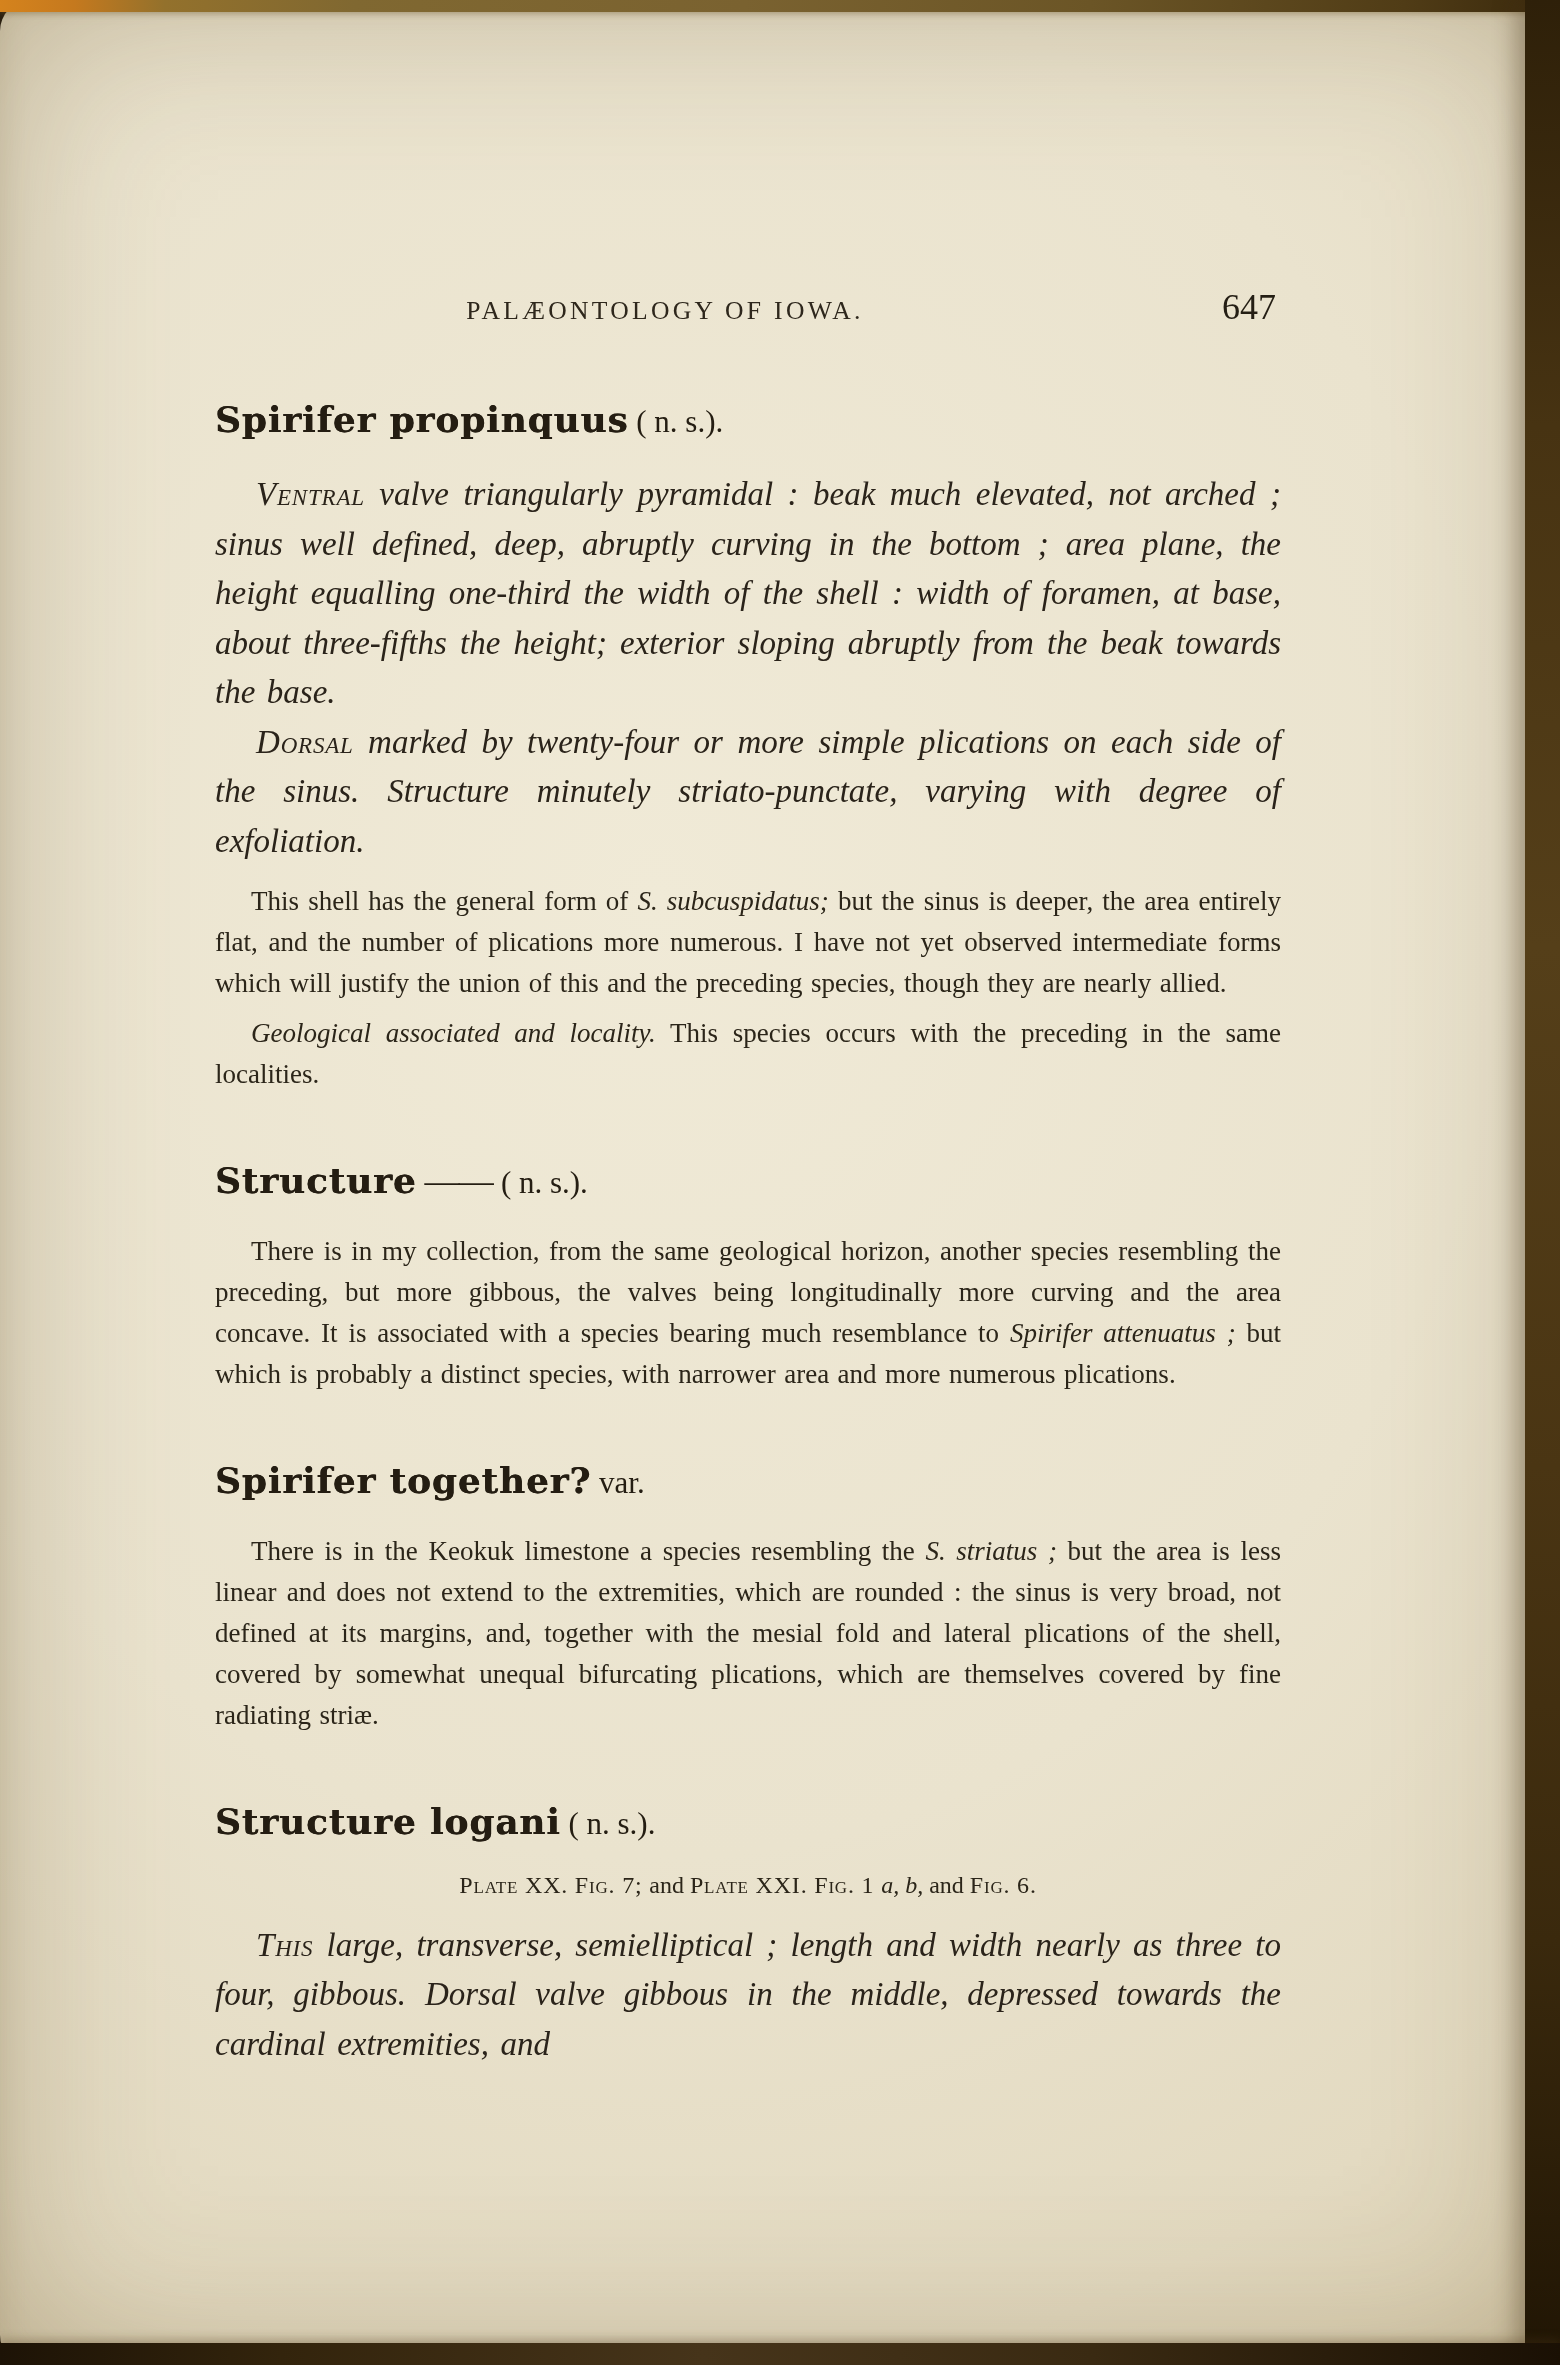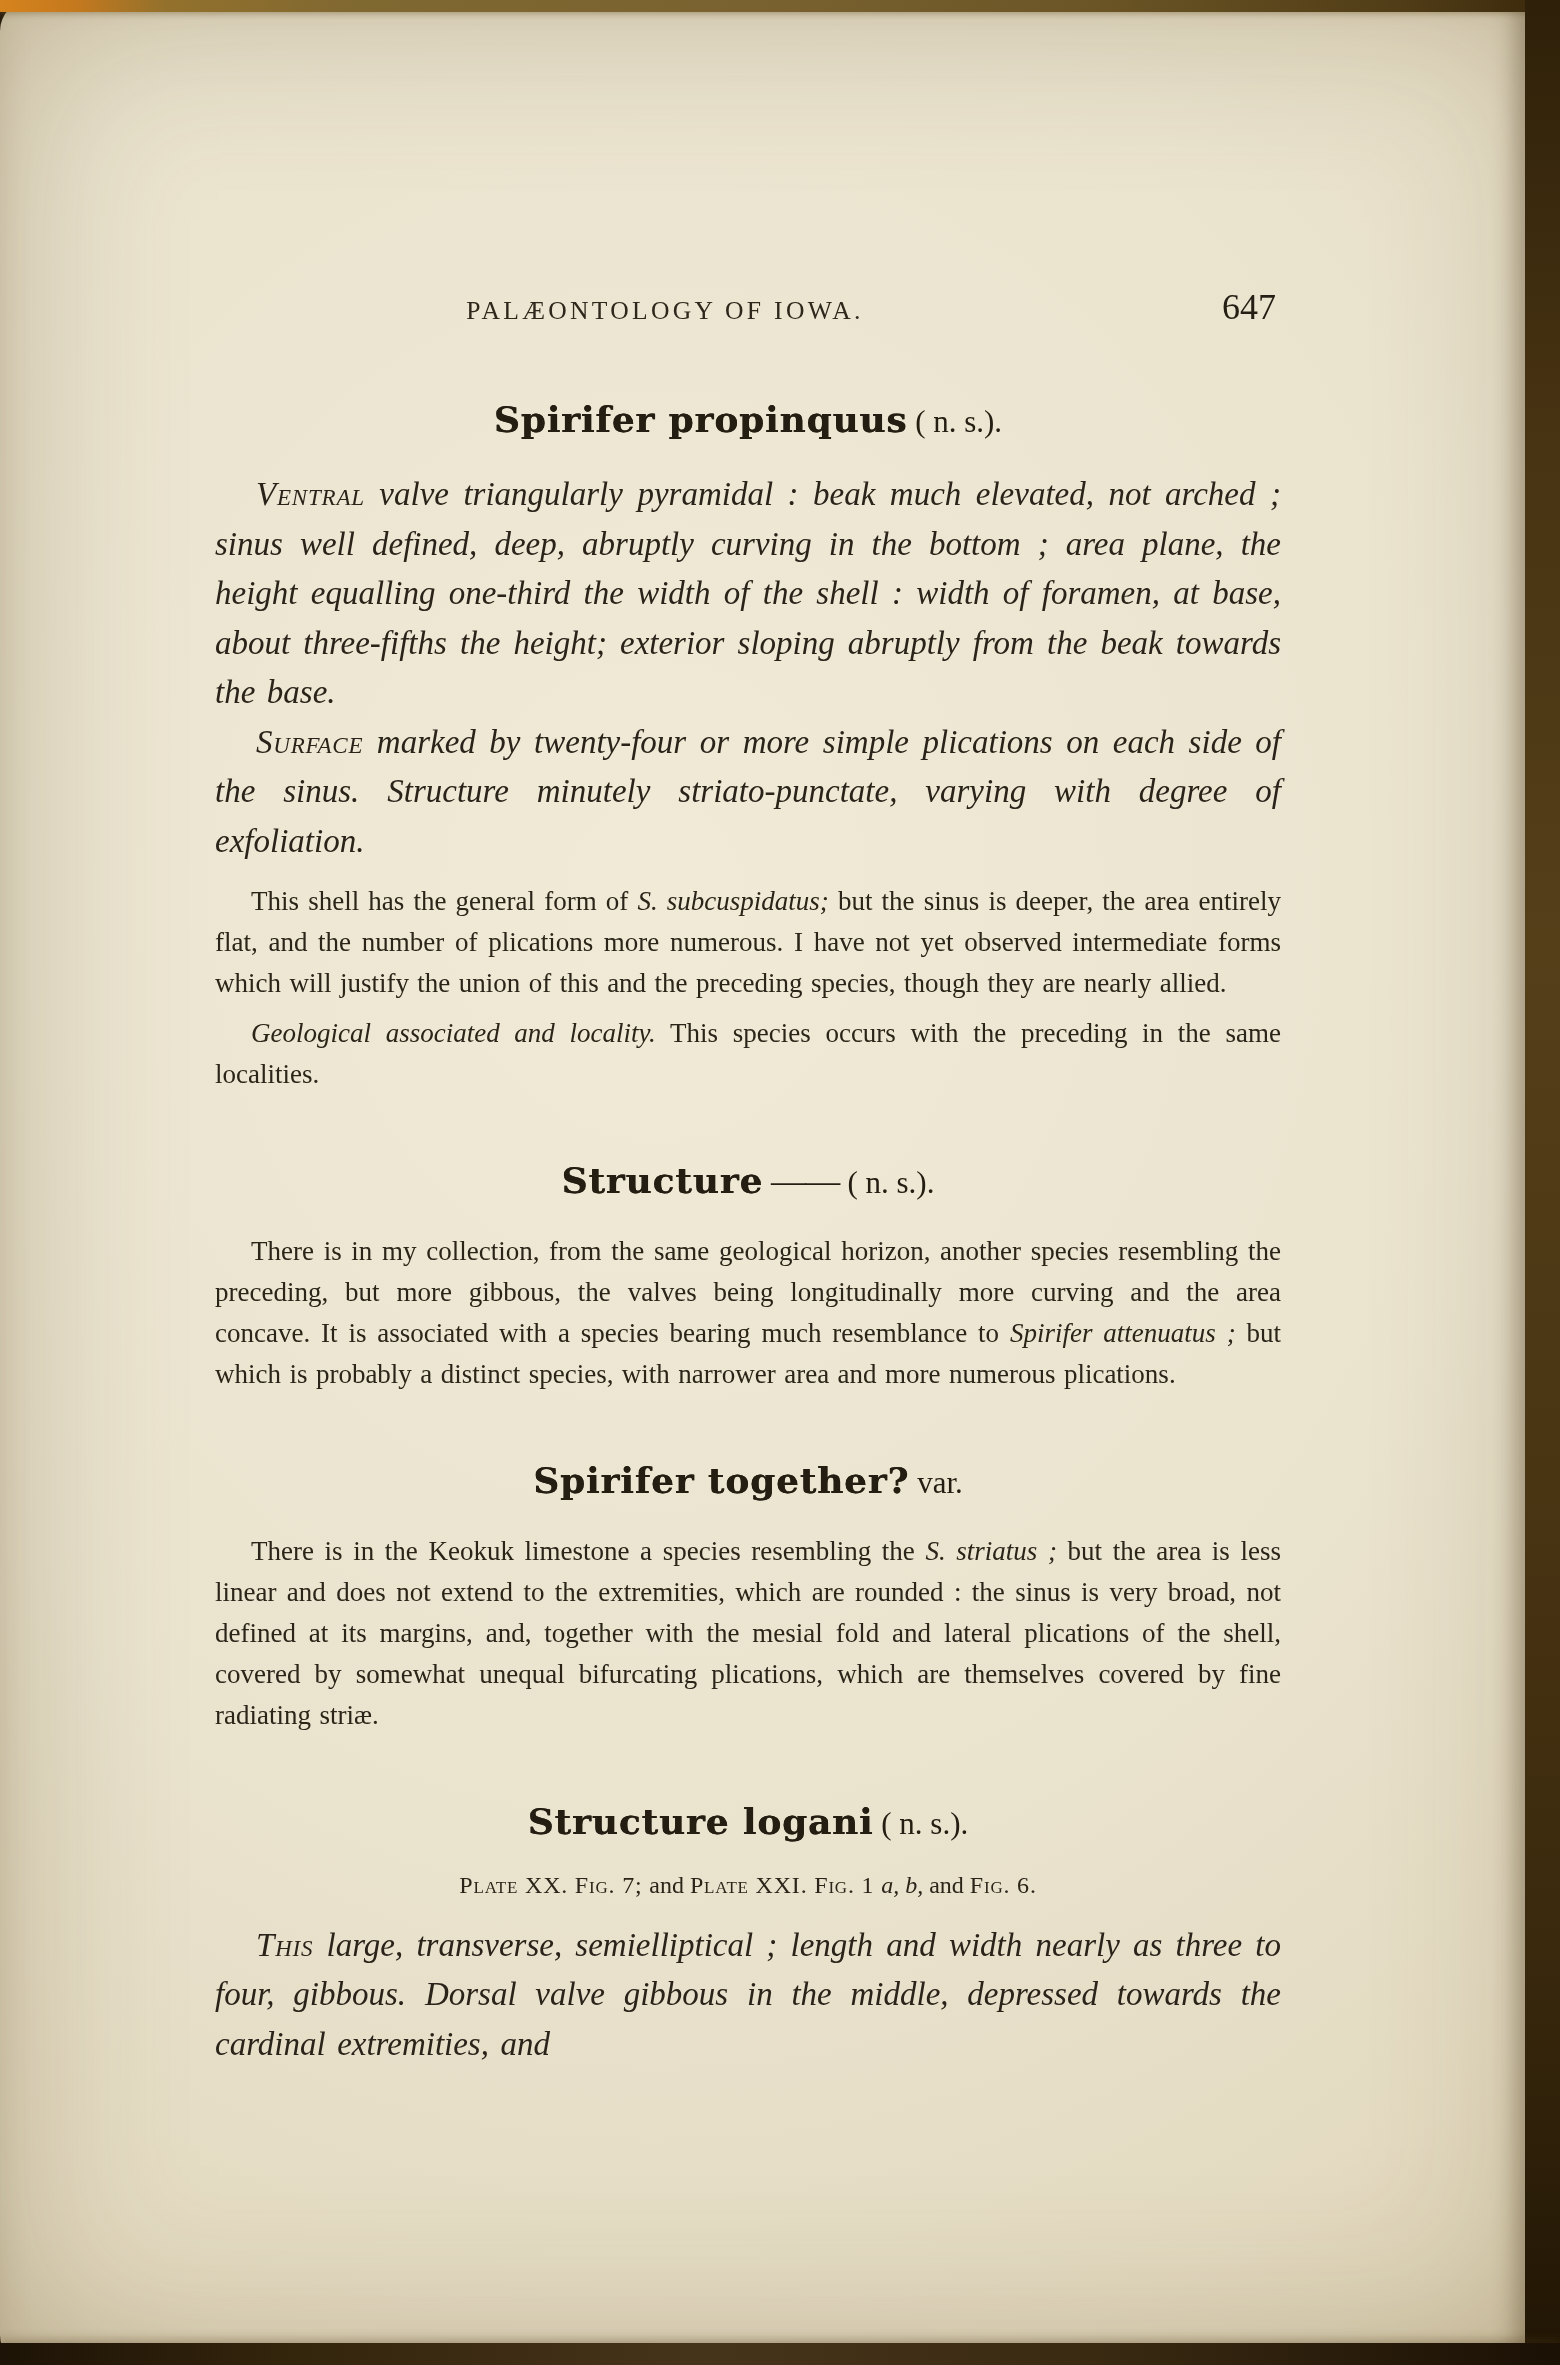--- a/index.html
+++ b/index.html
@@ -51,21 +51,21 @@
   }
 
   .running-head { position: relative; height: 45px; margin-bottom: 25px; }
   .rh-title {
     position: absolute; left: 107px; right: 273px; top: 6.6px;
     text-align: center; font-size: 25.6px; letter-spacing: 3.3px; color: #2e271c;
   }
   .rh-page { position: absolute; right: 5px; top: -3.3px; font-size: 36px; color: #241e14; }
 
   .heading {
-    text-align: center; font-size: 36px; line-height: 1.2;
+    text-align: left; font-size: 36px; line-height: 1.2;
     margin: 64px 0 28px; font-weight: normal; color: #241d12;
   }
   .seg-display {
     font-family: "DejaVu Serif", serif; font-weight: bold;
     letter-spacing: 0.8px; text-shadow: 0.3px 0 0 currentColor;
   }
   .heading .seg-normal { font-size: 31px; }
   .heading .seg-rule { font-size: 35px; letter-spacing: -0.8px; }
 
   .body-lg {
@@ -90,21 +90,21 @@
   <div class="page">
     <div class="content">
 
       <header class="running-head">
         <div class="rh-title">PALÆONTOLOGY OF IOWA.</div>
         <div class="rh-page">647</div>
       </header>
 
       <h2 class="heading"><span class="seg-display">Spirifer propinquus</span><span class="seg-normal"> ( n. s.).</span></h2>
       <p class="body-lg"><span class="seg-smallcaps">Ventral</span><span class="seg-normal"> valve triangularly pyramidal : beak much elevated, not arched ; sinus well defined, deep, abruptly curving in the bottom ; area plane, the height equalling one-third the width of the shell : width of foramen, at base, about three-fifths the height; exterior sloping abruptly from the beak towards the base.</span></p>
-      <p class="body-lg"><span class="seg-smallcaps">Surface</span><span class="seg-normal"> marked by twenty-four or more simple plications on each side of the sinus. Structure minutely striato-punctate, varying with degree of exfoliation.</span></p>
+      <p class="body-lg"><span class="seg-smallcaps">Dorsal</span><span class="seg-normal"> marked by twenty-four or more simple plications on each side of the sinus. Structure minutely striato-punctate, varying with degree of exfoliation.</span></p>
       <p class="body-sm first-sm"><span class="seg-normal">This shell has the general form of </span><span class="seg-italic">S. subcuspidatus;</span><span class="seg-normal"> but the sinus is deeper, the area entirely flat, and the number of plications more numerous. I have not yet observed intermediate forms which will justify the union of this and the preceding species, though they are nearly allied.</span></p>
       <p class="body-sm"><span class="seg-italic">Geological associated and locality.</span><span class="seg-normal"> This species occurs with the preceding in the same localities.</span></p>
 
       <h2 class="heading"><span class="seg-display">Structure</span><span class="seg-rule"> —— </span><span class="seg-normal">( n. s.).</span></h2>
       <p class="body-sm"><span class="seg-normal">There is in my collection, from the same geological horizon, another species resembling the preceding, but more gibbous, the valves being longitudinally more curving and the area concave. It is associated with a species bearing much resemblance to </span><span class="seg-italic">Spirifer attenuatus ;</span><span class="seg-normal"> but which is probably a distinct species, with narrower area and more numerous plications.</span></p>
 
       <h2 class="heading"><span class="seg-display">Spirifer together?</span><span class="seg-normal"> var.</span></h2>
       <p class="body-sm"><span class="seg-normal">There is in the Keokuk limestone a species resembling the </span><span class="seg-italic">S. striatus ;</span><span class="seg-normal"> but the area is less linear and does not extend to the extremities, which are rounded : the sinus is very broad, not defined at its margins, and, together with the mesial fold and lateral plications of the shell, covered by somewhat unequal bifurcating plications, which are themselves covered by fine radiating striæ.</span></p>
 
       <h2 class="heading"><span class="seg-display">Structure logani</span><span class="seg-normal"> ( n. s.).</span></h2>

